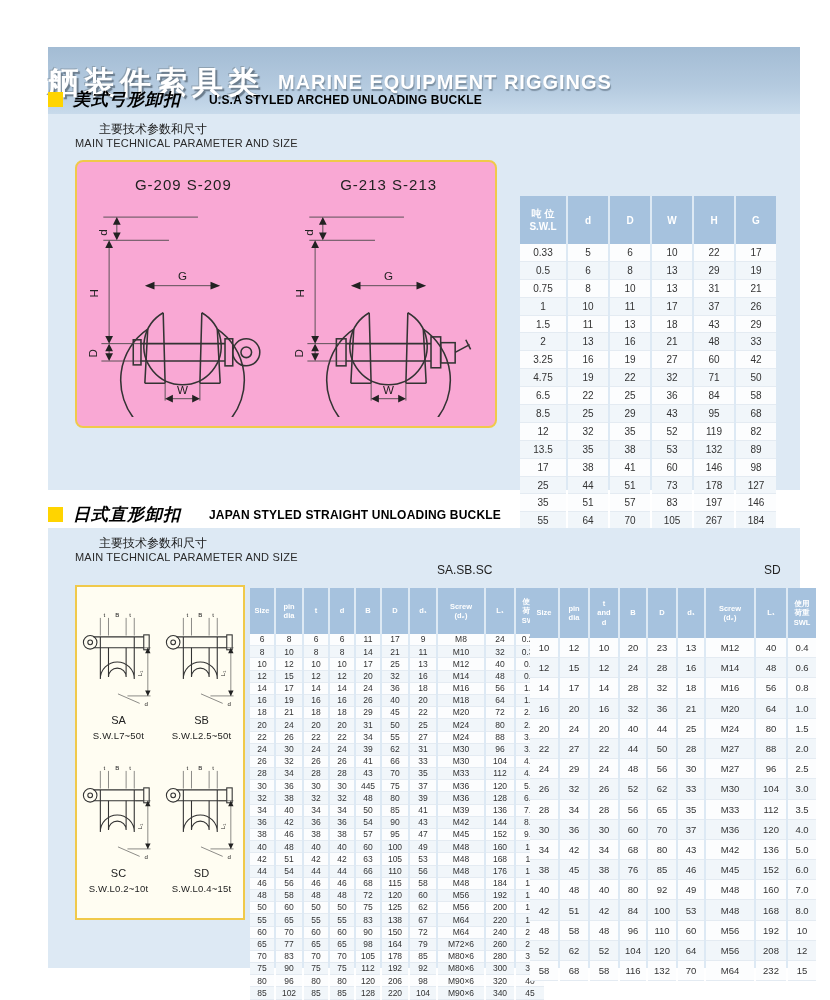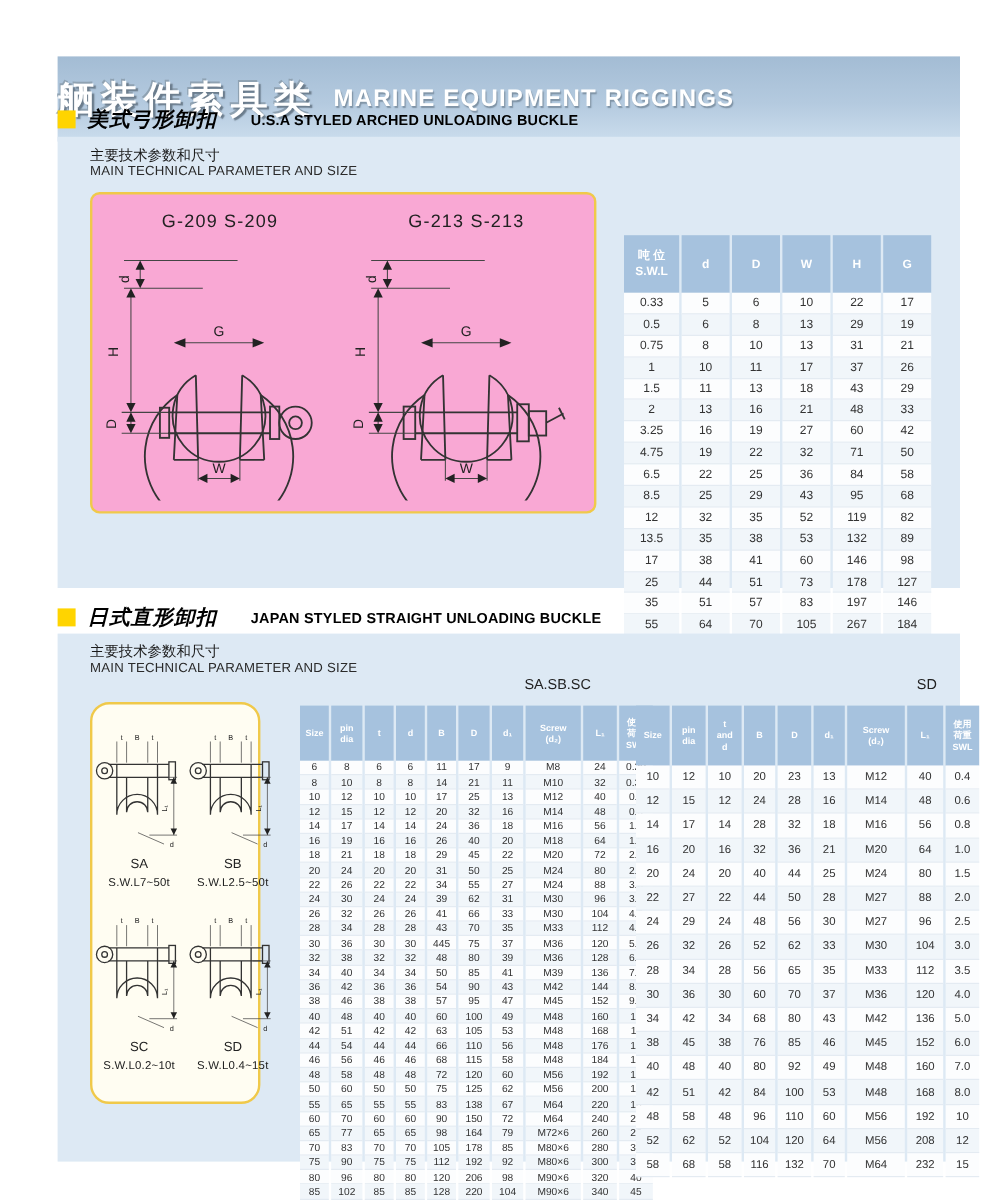--- a/index.html
+++ b/index.html
@@ -16,21 +16,21 @@
     text-shadow:1px 2px 1px #7e92a4;}
 
   
   .sec-head{position:absolute;left:48px;display:flex;align-items:center;}
   .bullet{width:15px;height:15px;background:#ffd400;margin-right:10px;flex:0 0 auto;}
   .sec-head .zh{font-size:17px;font-weight:900;color:#000;letter-spacing:1px;font-style:italic;}
   .sec-head .en{font-size:12px;font-weight:bold;color:#000;margin-left:28px;letter-spacing:.2px;}
 
   
   .panel{position:absolute;left:48px;width:752px;background:#dde9f4;}
-  .param-zh{position:absolute;font-size:12px;color:#1a1a1a;}
+  .param-zh{position:absolute;font-size:12px;color:#1a1a1a;margin-left:24px;}
   .param-en{position:absolute;font-size:11px;color:#2a2a2a;letter-spacing:.2px;}
 
   
   .diag-box{position:absolute;background:#f9a8d4;border:2px solid #f0c94a;border-radius:8px;box-sizing:border-box;}
   .fig-title{font-size:15px;color:#222;text-align:center;letter-spacing:1px;}
   svg{display:block;}
   .draw{stroke:#333;fill:none;stroke-width:1.6;}
   .thin{stroke:#444;fill:none;stroke-width:0.9;}
   .ah{fill:#222;stroke:none;}
   .dimlab{fill:#222;font-size:12px;font-family:"Liberation Sans",sans-serif;}
@@ -54,22 +54,22 @@
   .tabc th{font-size:7.5px;height:44px;line-height:1.25;}
   .tabc td{font-size:8.5px;height:9.2px;line-height:1;}
 
   .td2{position:absolute;left:528px;top:588px;width:272px;}
   .td2 th{font-size:7.5px;height:48px;line-height:1.25;}
   .td2 td{font-size:9.5px;height:17.2px;}
 
   .tbl-caption{position:absolute;font-size:12px;color:#222;}
 
   
-  .sgrid{position:absolute;left:75px;top:585px;width:142px;height:335px;
-    background:#fffdf2;border:2px solid #f0c94a;border-radius:16px;box-sizing:border-box;
+  .sgrid{position:absolute;left:75px;top:585px;width:170px;height:335px;
+    background:#fffdf2;border:2px solid #f0c94a;border-radius:0;box-sizing:border-box;
     display:grid;grid-template-columns:1fr 1fr;align-content:space-evenly;justify-items:center;}
   .scell{display:flex;flex-direction:column;align-items:center;}
   .scell .cap{font-size:11px;color:#222;margin-top:1px;}
   .scell .swl{font-size:9.5px;color:#222;margin-top:4px;letter-spacing:.2px;}
 </style>
 </head>
 <body>
 
 <div class="page">
 

